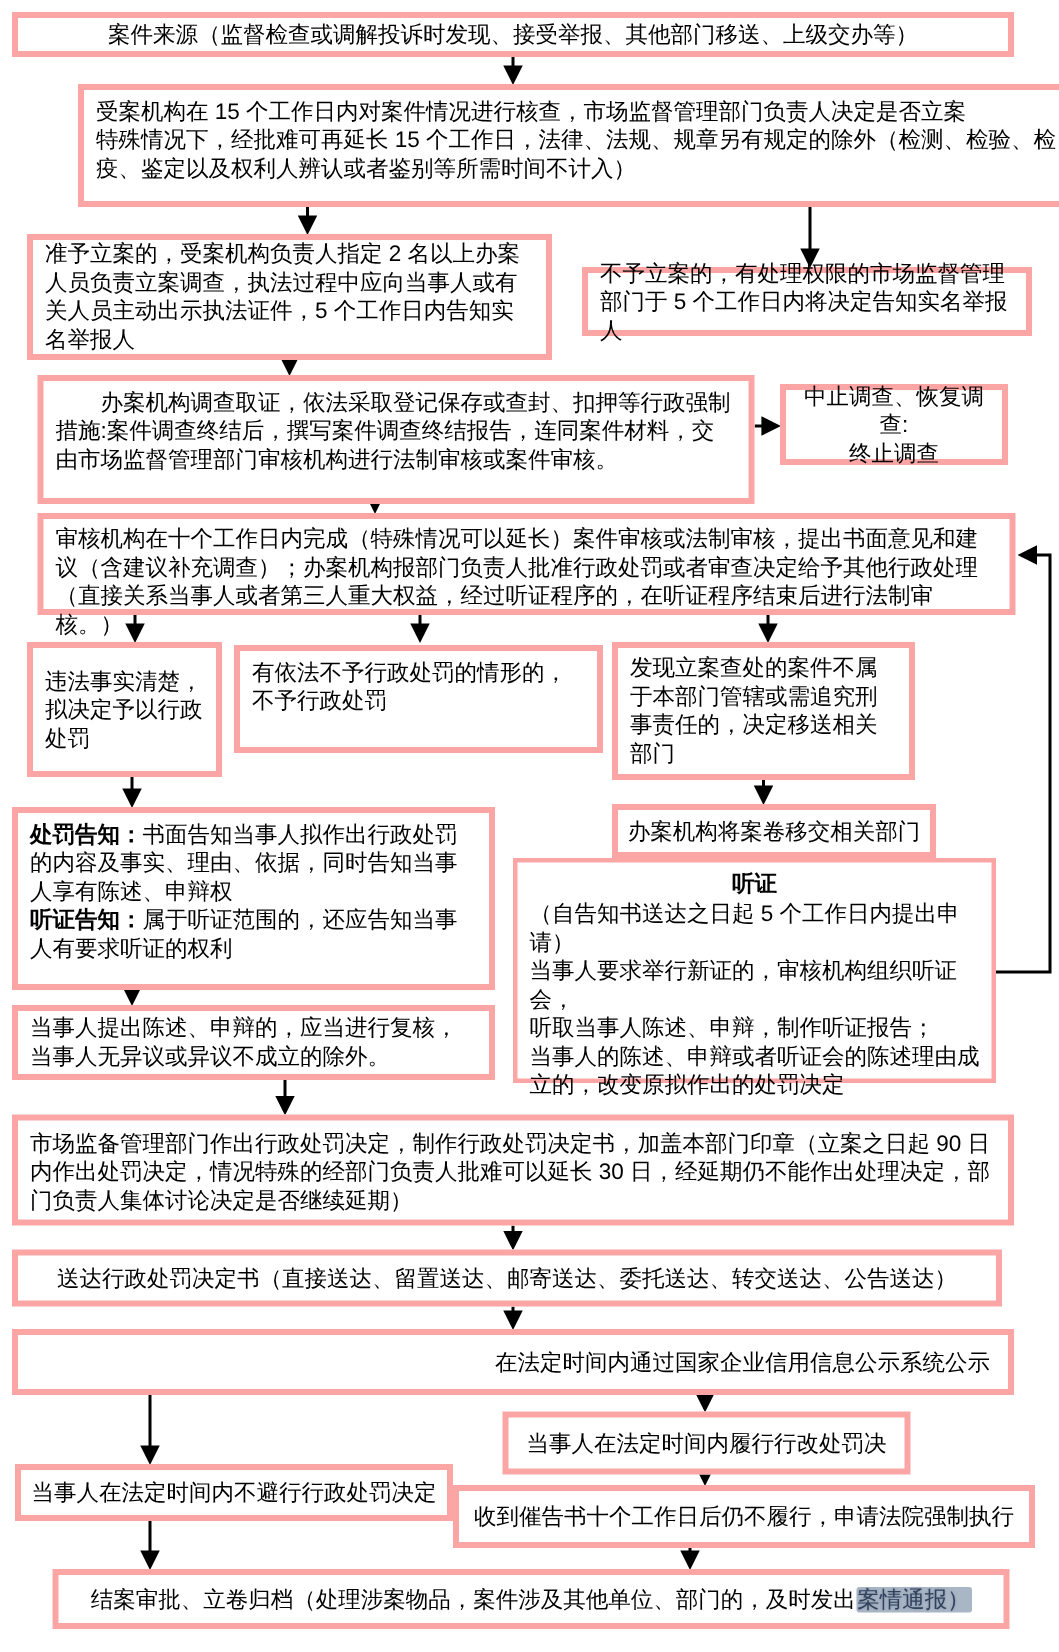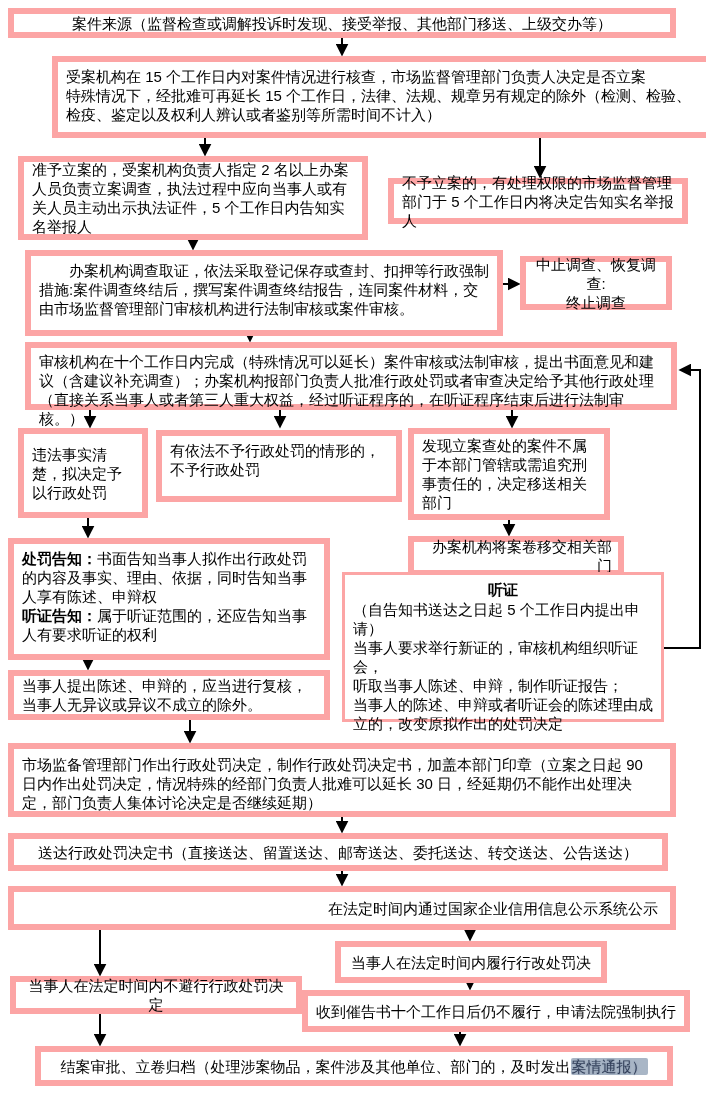--- a/index.html
+++ b/index.html
@@ -7,21 +7,21 @@
     position:relative;
     width:706px;height:1101px;
     background:#ffffff;
     font-family:"Liberation Sans", sans-serif;
     font-size:15px;
     color:#000000;
     overflow:hidden;
   }
   .box{
     position:absolute;
-    border:6px solid #fca5a5;
+    border:4px solid #fca5a5;
     background:#ffffff;
     box-sizing:border-box;
     line-height:19px;
     padding:5px 8px;
   }
   .vcenter{display:flex;flex-direction:column;justify-content:center;}
   .hcenter{display:flex;flex-direction:column;justify-content:center;text-align:center;}
   .indent{text-indent:2em;}
   .bold{font-weight:bold;}
   .hearing-title{font-weight:bold;text-align:center;line-height:20px;}
@@ -104,21 +104,21 @@
   </div>
 
   <div class="box" style="left:156px;top:430px;width:246px;height:72px;">
     <span>有依法不予行政处罚的情形的，不予行政处罚</span>
   </div>
 
   <div class="box vcenter" style="left:408px;top:428px;width:202px;height:92px;">
     <span>发现立案查处的案件不属于本部门管辖或需追究刑事责任的，决定移送相关部门</span>
   </div>
 
-  <div class="box hcenter" style="left:408px;top:536px;width:216px;height:34px;padding:14px 6px;text-align:right;">
+  <div class="box hcenter" style="left:408px;top:536px;width:216px;height:34px;padding:14px 6px;">
     <span>办案机构将案卷移交相关部门</span>
   </div>
 
   <div class="box" style="left:8px;top:538px;width:322px;height:122px;">
     <span class="bold">处罚告知：</span><span>书面告知当事人拟作出行政处罚的内容及事实、理由、依据，同时告知当事人享有陈述、申辩权</span>
     <br>
     <span class="bold">听证告知：</span><span>属于听证范围的，还应告知当事人有要求听证的权利</span>
   </div>
 
   <div class="box vcenter" style="left:8px;top:670px;width:322px;height:50px;padding:2px 8px;">

